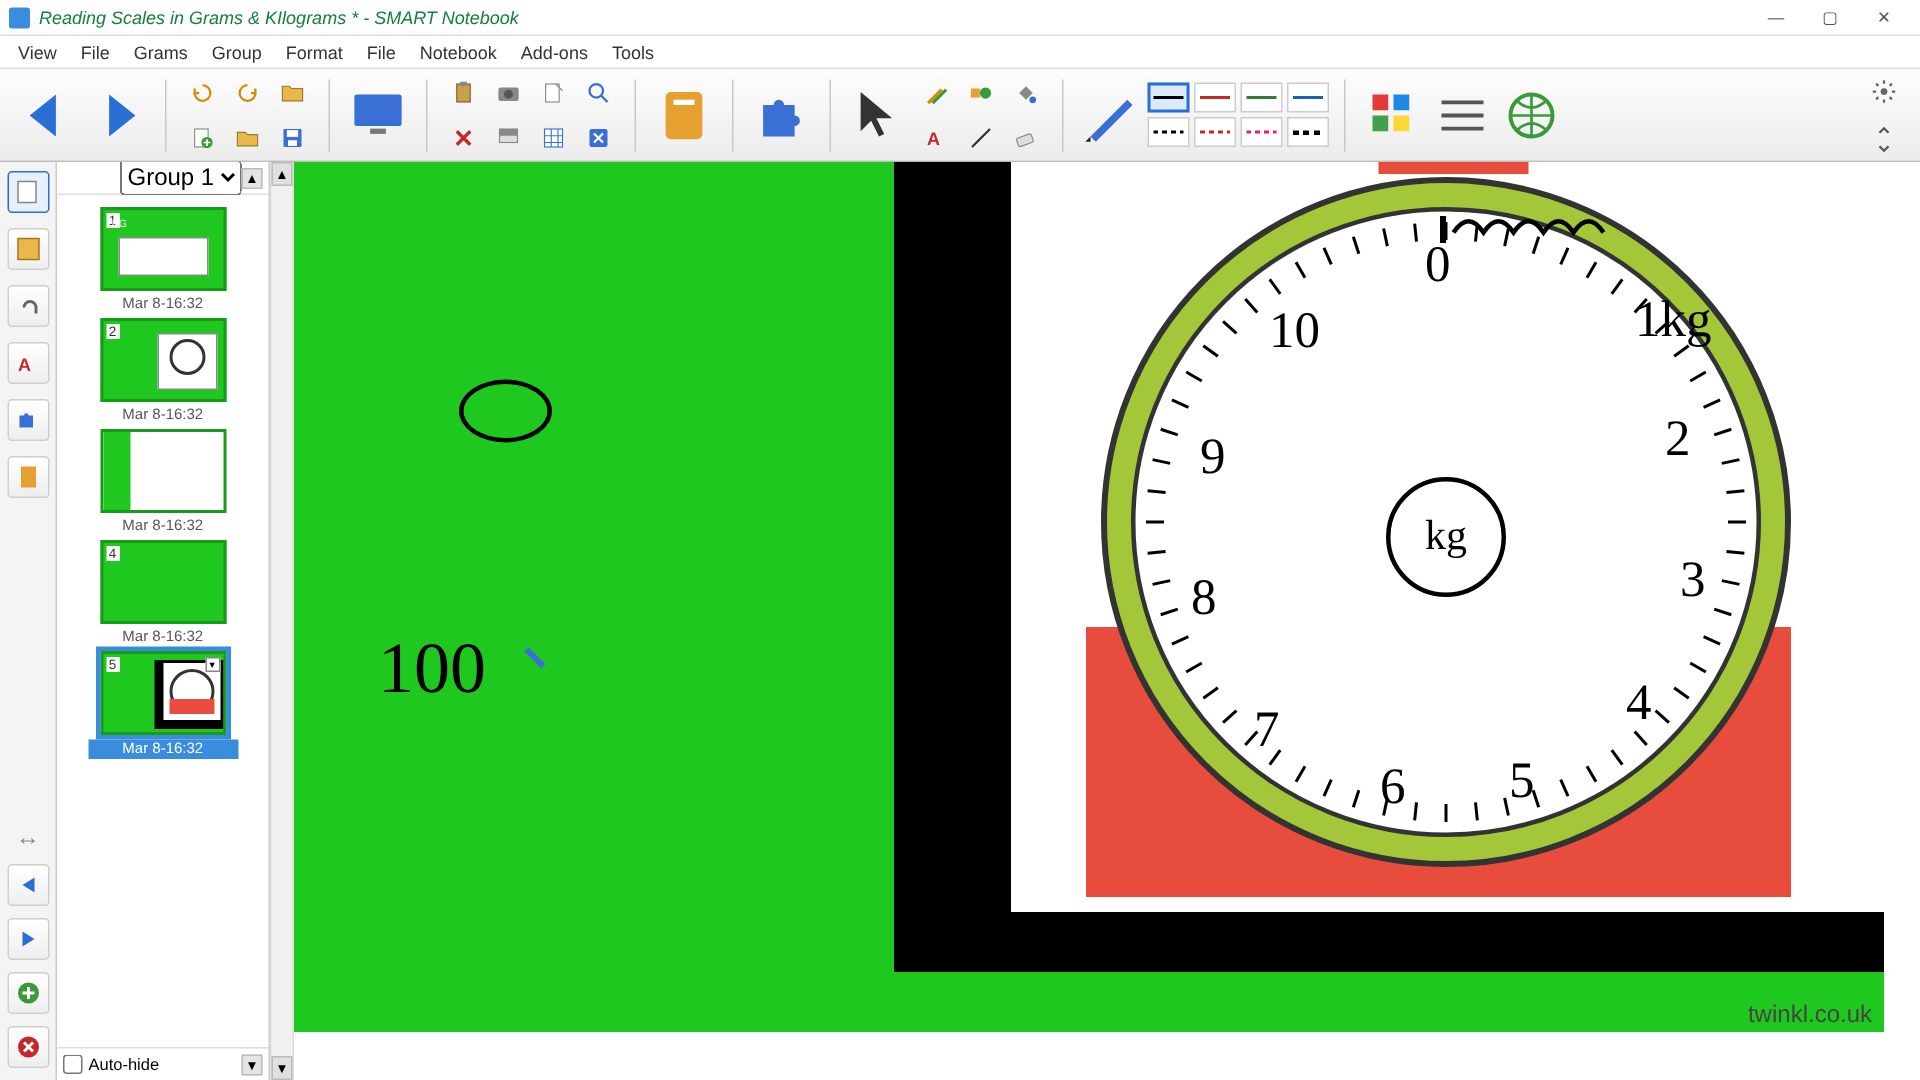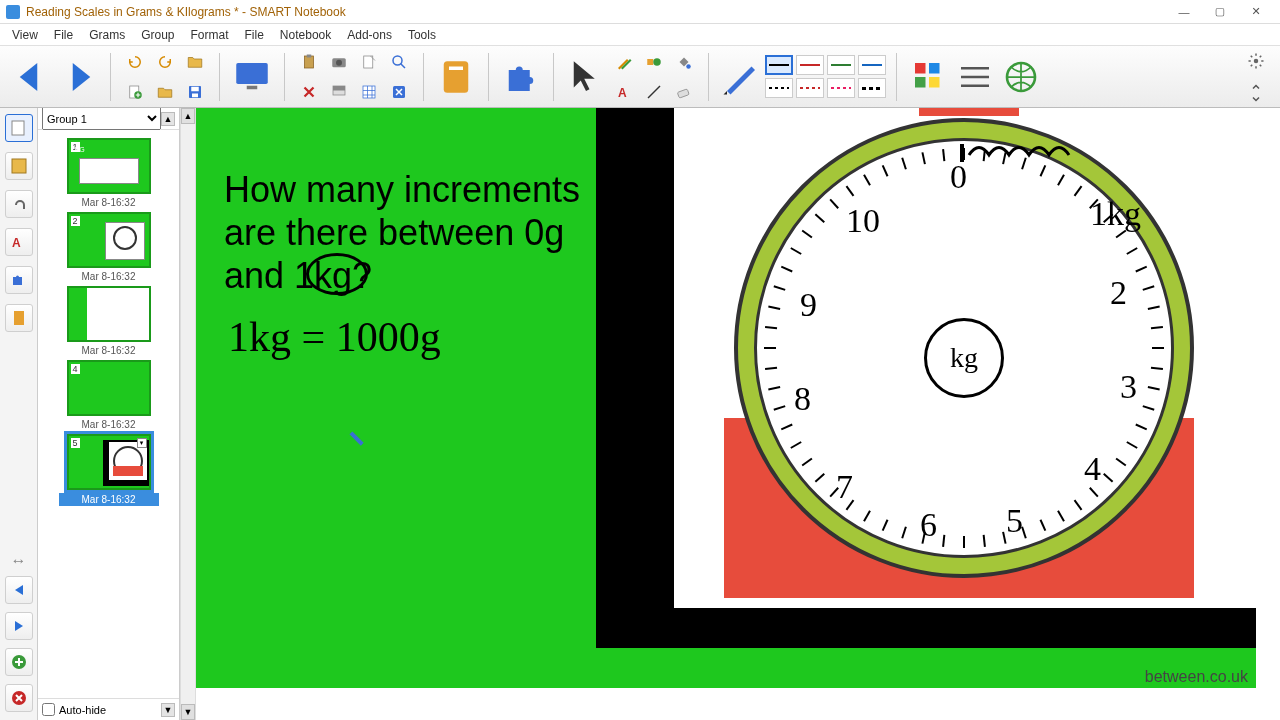--- a/index.html
+++ b/index.html
@@ -1,21 +1,21 @@
 <!DOCTYPE html>
 <html><head>
 <meta charset="utf-8">
 <style>
 * { margin:0; padding:0; box-sizing:border-box; font-family: "Segoe UI", Tahoma, sans-serif; }
 body { width:1280px; height:720px; background:#fff; overflow:hidden; position:relative; }
 
 
 .titlebar { height:24px; background:#fff; display:flex; align-items:center; padding:0 6px; border-bottom:1px solid #ddd; }
 .titlebar .icon { width:14px; height:14px; background:#3a8dde; margin-right:6px; border-radius:2px; }
-.titlebar .title { font-size:12px; color:#a16207; flex:1; }
+.titlebar .title { font-size:12px; color:#15803d; flex:1;font-style:italic; }
 .titlebar .winbtn { width:36px; height:20px; display:flex; align-items:center; justify-content:center; font-size:11px; color:#555; cursor:pointer; }
 
 
 .menubar { height:22px; background:#fff; display:flex; align-items:center; padding:0 4px; border-bottom:1px solid #e0e0e0; }
 .menubar .item { padding:2px 8px; font-size:12px; color:#333; cursor:pointer; }
 
 
 .toolbar { height:62px; background:linear-gradient(#fdfdfd,#ececec); border-bottom:1px solid #bcbcbc; display:flex; align-items:center; padding:0 6px; gap:4px; position:relative; }
 .toolbar .group { display:flex; align-items:center; gap:2px; padding:0 4px; }
 .toolbar .sep { width:1px; height:48px; background:#c8c8c8; margin:0 2px; }
@@ -30,21 +30,21 @@
 
 .main { display:flex; height:612px; }
 .sidetools { width:38px; background:#f4f4f4; border-right:1px solid #ccc; display:flex; flex-direction:column; align-items:center; padding-top:6px; gap:10px; position:relative; }
 .sidetools .sbtn { width:28px; height:28px; border:1px solid #cfcfcf; background:linear-gradient(#fff,#eee); border-radius:3px; display:flex; align-items:center; justify-content:center; cursor:pointer; }
 .sidetools .sbtn.sel { border-color:#2a6fd6; background:#e8f0fe; }
 .sidetools .bottom { position:absolute; bottom:8px; display:flex; flex-direction:column; gap:8px; align-items:center; }
 
 
 .thumbpanel { width:142px; background:#fff; border-right:1px solid #ccc; display:flex; flex-direction:column; }
 .thumbpanel .grouphdr { height:22px; display:flex; align-items:center; padding:0 4px; border-bottom:1px solid #ddd; }
-.thumbpanel select { flex:1; font-size:11px; height:23px; }
+.thumbpanel select { flex:1; font-size:16px; height:23px;margin-left:38px; }
 .thumbs { flex:1; overflow:hidden; padding:4px 2px; position:relative; }
 .thumb { margin:4px auto 0; width:100px; }
 .thumb .img { width:84px; height:56px; margin:0 auto; border:2px solid #1a9a1a; background:#1ec81e; position:relative; overflow:hidden; }
 .thumb.sel .img { outline:3px solid #3a8dde; }
 .thumb .num { position:absolute; top:2px; left:2px; font-size:9px; background:#fff; padding:0 2px; color:#333; }
 .thumb .cap { text-align:center; font-size:10px; color:#555; margin-top:3px; }
 .thumb.sel .cap { background:#3a8dde; color:#fff; padding:1px 0; }
 .thumbpanel .footer { height:22px; border-top:1px solid #ddd; display:flex; align-items:center; padding:0 4px; font-size:11px; gap:4px; }
 .scrollbtn { width:14px; height:14px; background:#e4e4e4; border:1px solid #bbb; font-size:9px; display:flex; align-items:center; justify-content:center; cursor:pointer; }
 
@@ -477,23 +477,22 @@
   </div>
 
   <div class="canvaswrap">
     <div class="vtrack">
       <div class="arr">▲</div>
       <div style="flex:1"></div>
       <div class="arr">▼</div>
     </div>
     <div class="canvas">
       <div class="slide">
-        <div class="question">How many increments are there between 0g and 1kg?</div>
         <div class="circle-anno" style="left:110px; top:145px; width:62px; height:42px;"></div>
-        <div class="hand" style="left:32px; top:205px; font-size:42px;">1kg = 1000g</div>
+        <div class="hand" style="left:56px; top:310px; font-size:48px;">100</div>
 
         <div style="position:absolute;left:152px;top:322px;width:20px;height:20px;transform:rotate(-45deg);">
           <div style="width:4px;height:16px;background:#3a6fd6;margin:auto"></div>
         </div>
 
         <div class="blackbox"></div>
         <div class="whitebox"></div>
 
         <div class="scale">
 
@@ -582,18 +581,18 @@
           <div class="dial-num" style="left:152px; top:124px;">10</div>
           <div class="kg-center">kg</div>
 
           <div style="position:absolute;left:266px;top:66px;width:4px;height:18px;background:#000"></div>
 
           <svg style="position:absolute;left:270px;top:52px;width:120px;height:50px" viewBox="0 0 120 50">
               <path d="M5 25 q10 -15 20 0 q10 -15 20 0 q10 -15 20 0 q10 -15 20 0 q10 -15 20 0" fill="none" stroke="#000" stroke-width="3"></path>
             </svg>
         </div>
 
-        <div class="watermark">between.co.uk</div>
+        <div class="watermark">twinkl.co.uk</div>
       </div>
     </div>
 
 </div>
 
 </div>
 </body></html>

